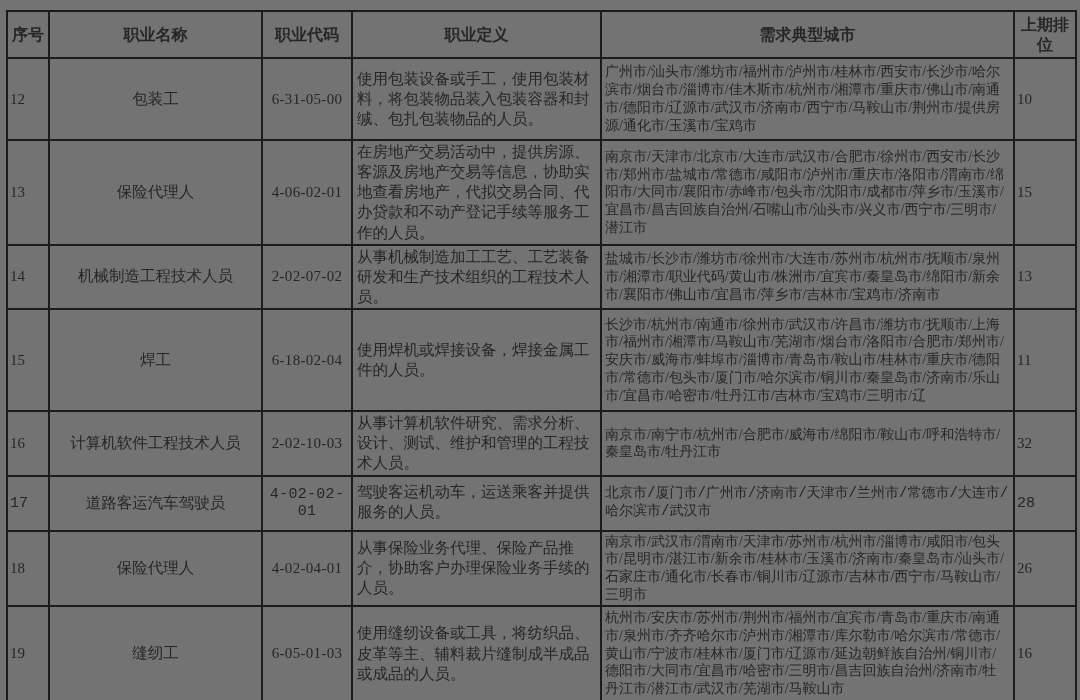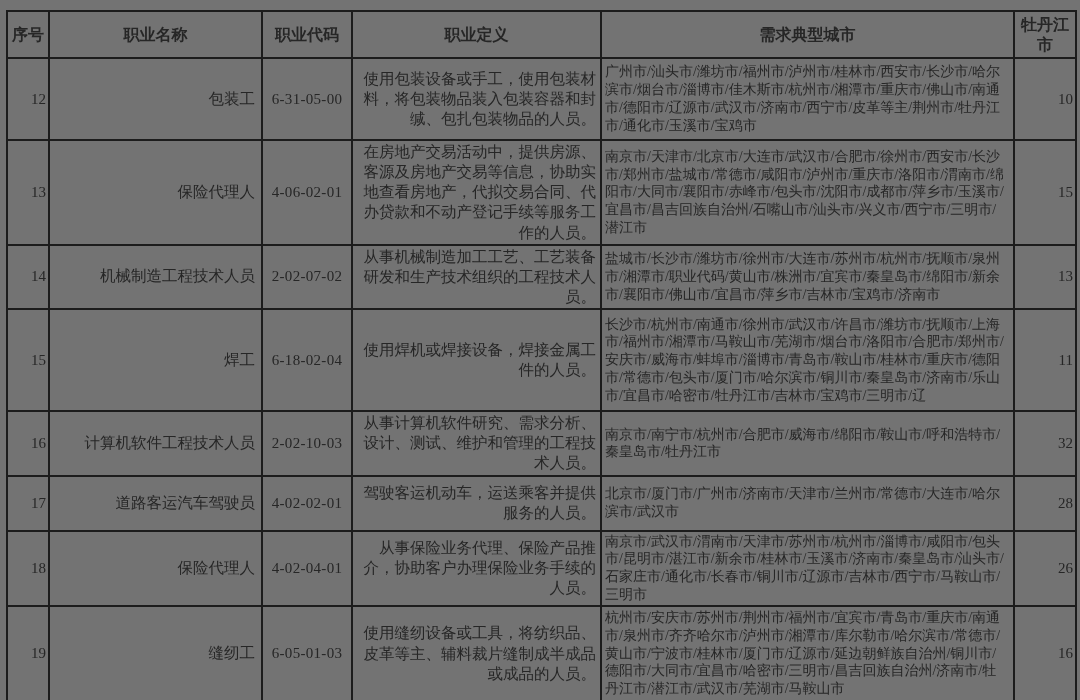--- a/index.html
+++ b/index.html
@@ -37,60 +37,60 @@
   }
   table.occ th {
     font-weight: bold;
     font-size: 16px;
     line-height: 1.25;
     text-align: center;
     padding: 2px 3px;
     height: 47px;
   }
   td.c-num {
-    text-align: right;
+    text-align: left;
     font-size: 15px;
     padding: 0 2px;
   }
   td.c-name {
-    text-align: right;
+    text-align: center;
     font-size: 15.5px;
     padding: 2px 6px;
   }
   td.c-code {
     text-align: center;
     font-size: 15px;
     letter-spacing: 0.3px;
     padding: 0 1px;
     border-radius: 30px;
   }
   td.c-def {
-    text-align: right;
+    text-align: left;
     font-size: 15.5px;
     line-height: 1.3;
     padding: 1px 4px;
   }
   td.c-cities {
     text-align: left;
     font-size: 14px;
     line-height: 1.27;
     word-break: break-all;
     padding: 1px 3px;
   }
   td.c-rank {
-    text-align: right;
+    text-align: left;
     font-size: 15px;
     padding: 0 2px;
   }
   tr.r12 { height: 82px; }
   tr.r13 { height: 104px; }
   tr.r14 { height: 60px; }
   tr.r15 { height: 102px; }
   tr.r16 { height: 61px; }
-  tr.r17 { height: 55px; }
+  tr.r17 { height: 55px; font-family: Liberation Mono, monospace; }
   tr.r18 { height: 75px; }
   tr.r19 { height: 96px; }
 </style>
 </head>
 <body>
 
 <div class="doc">
   <table class="occ">
     <colgroup>
       <col class="w-num">
@@ -100,30 +100,30 @@
         <col class="w-cities">
         <col class="w-rank">
     </colgroup>
     <thead>
       <tr>
         <th>序号</th>
         <th>职业名称</th>
         <th>职业代码</th>
         <th>职业定义</th>
         <th>需求典型城市</th>
-        <th>牡丹江市</th>
+        <th>上期排位</th>
       </tr>
     </thead>
     <tbody>
       <tr class="r12">
         <td class="c-num">12</td>
         <td class="c-name">包装工</td>
         <td class="c-code">6-31-05-00</td>
         <td class="c-def">使用包装设备或手工，使用包装材料，将包装物品装入包装容器和封缄、包扎包装物品的人员。</td>
-        <td class="c-cities">广州市/汕头市/潍坊市/福州市/泸州市/桂林市/西安市/长沙市/哈尔滨市/烟台市/淄博市/佳木斯市/杭州市/湘潭市/重庆市/佛山市/南通市/德阳市/辽源市/武汉市/济南市/西宁市/皮革等主/荆州市/牡丹江市/通化市/玉溪市/宝鸡市</td>
+        <td class="c-cities">广州市/汕头市/潍坊市/福州市/泸州市/桂林市/西安市/长沙市/哈尔滨市/烟台市/淄博市/佳木斯市/杭州市/湘潭市/重庆市/佛山市/南通市/德阳市/辽源市/武汉市/济南市/西宁市/马鞍山市/荆州市/提供房源/通化市/玉溪市/宝鸡市</td>
         <td class="c-rank">10</td>
       </tr>
       <tr class="r13">
         <td class="c-num">13</td>
         <td class="c-name">保险代理人</td>
         <td class="c-code">4-06-02-01</td>
         <td class="c-def">在房地产交易活动中，提供房源、客源及房地产交易等信息，协助实地查看房地产，代拟交易合同、代办贷款和不动产登记手续等服务工作的人员。</td>
         <td class="c-cities">南京市/天津市/北京市/大连市/武汉市/合肥市/徐州市/西安市/长沙市/郑州市/盐城市/常德市/咸阳市/泸州市/重庆市/洛阳市/渭南市/绵阳市/大同市/襄阳市/赤峰市/包头市/沈阳市/成都市/萍乡市/玉溪市/宜昌市/昌吉回族自治州/石嘴山市/汕头市/兴义市/西宁市/三明市/潜江市</td>
         <td class="c-rank">15</td>
       </tr>

